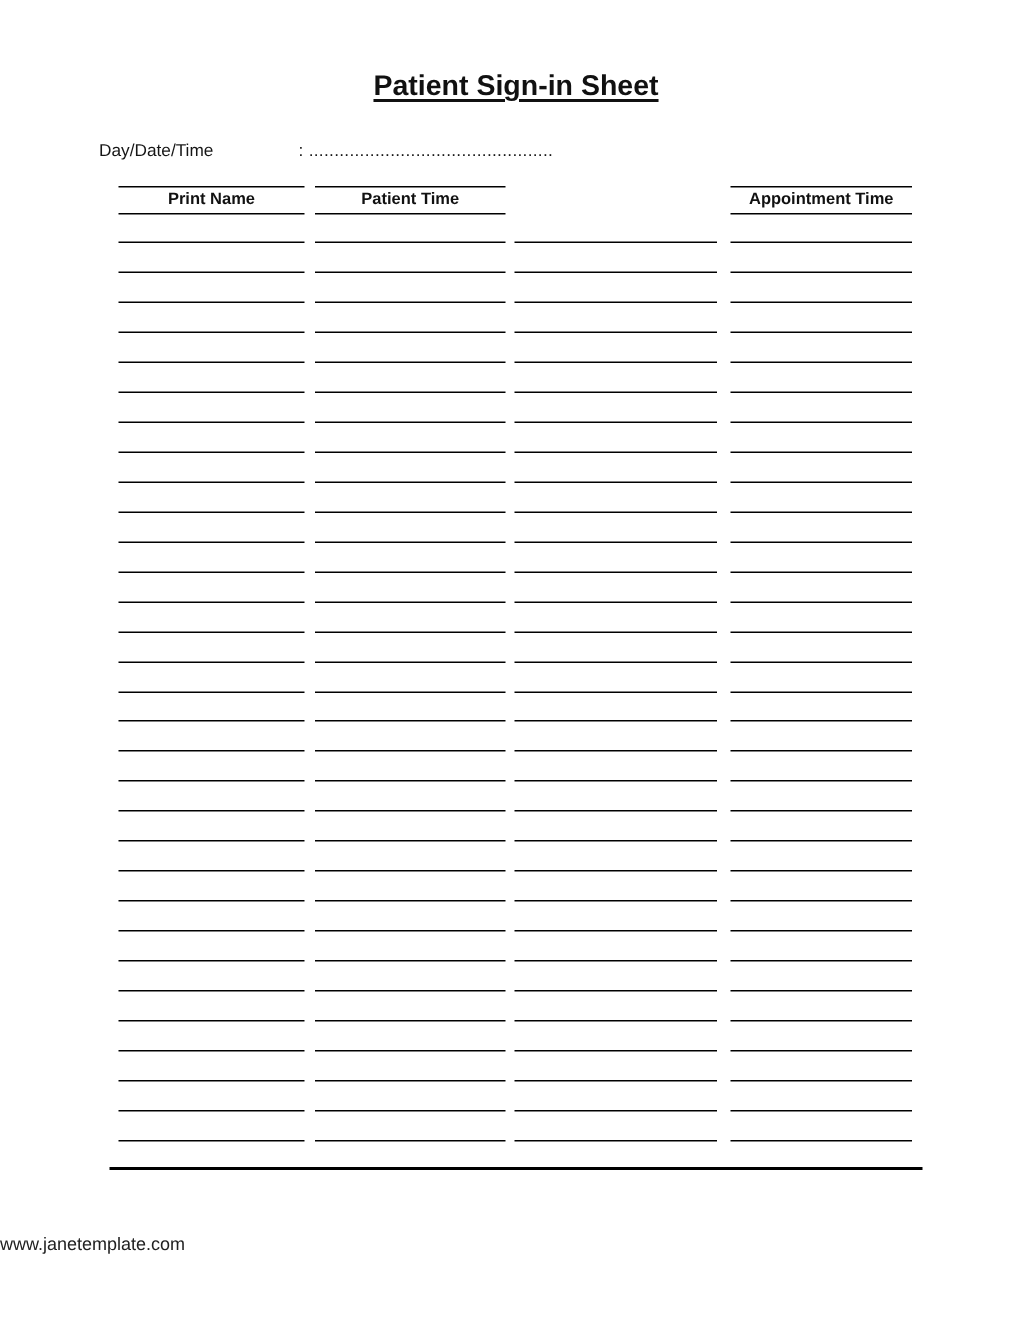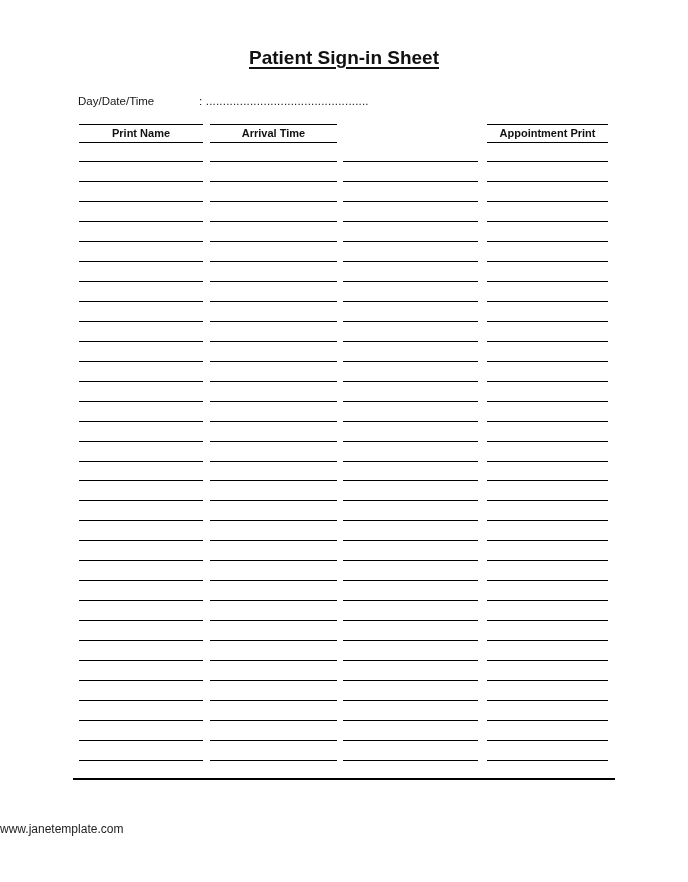--- a/index.html
+++ b/index.html
@@ -34,21 +34,21 @@
     position: absolute;
     top: 94px;
     left: 0;
     width: 100%;
     height: 16px;
     font-size: 11.5px;
     line-height: 15px;
   }
   .dt-label {
     position: absolute;
-    left: 78px;
+    left: 66px;
     top: 0;
     white-space: nowrap;
   }
   .dt-value {
     position: absolute;
     left: 199px;
     top: 0;
     white-space: nowrap;
     letter-spacing: 0.2px;
   }
@@ -143,21 +143,21 @@
           <div class="row-line"></div>
           <div class="row-line"></div>
           <div class="row-line"></div>
           <div class="row-line"></div>
           <div class="row-line"></div>
           <div class="row-line"></div>
           <div class="row-line"></div>
         </div>
     </div>
     <div class="col col2">
-      <div class="col-header">Arrival Time</div>
+      <div class="col-header">Patient Time</div>
       <div class="col-rows">
           <div class="row-line"></div>
           <div class="row-line"></div>
           <div class="row-line"></div>
           <div class="row-line"></div>
           <div class="row-line"></div>
           <div class="row-line"></div>
           <div class="row-line"></div>
           <div class="row-line"></div>
           <div class="row-line"></div>
@@ -214,21 +214,21 @@
           <div class="row-line"></div>
           <div class="row-line"></div>
           <div class="row-line"></div>
           <div class="row-line"></div>
           <div class="row-line"></div>
           <div class="row-line"></div>
           <div class="row-line"></div>
         </div>
     </div>
     <div class="col col4">
-      <div class="col-header">Appointment Print</div>
+      <div class="col-header">Appointment Time</div>
       <div class="col-rows">
           <div class="row-line"></div>
           <div class="row-line"></div>
           <div class="row-line"></div>
           <div class="row-line"></div>
           <div class="row-line"></div>
           <div class="row-line"></div>
           <div class="row-line"></div>
           <div class="row-line"></div>
           <div class="row-line"></div>

